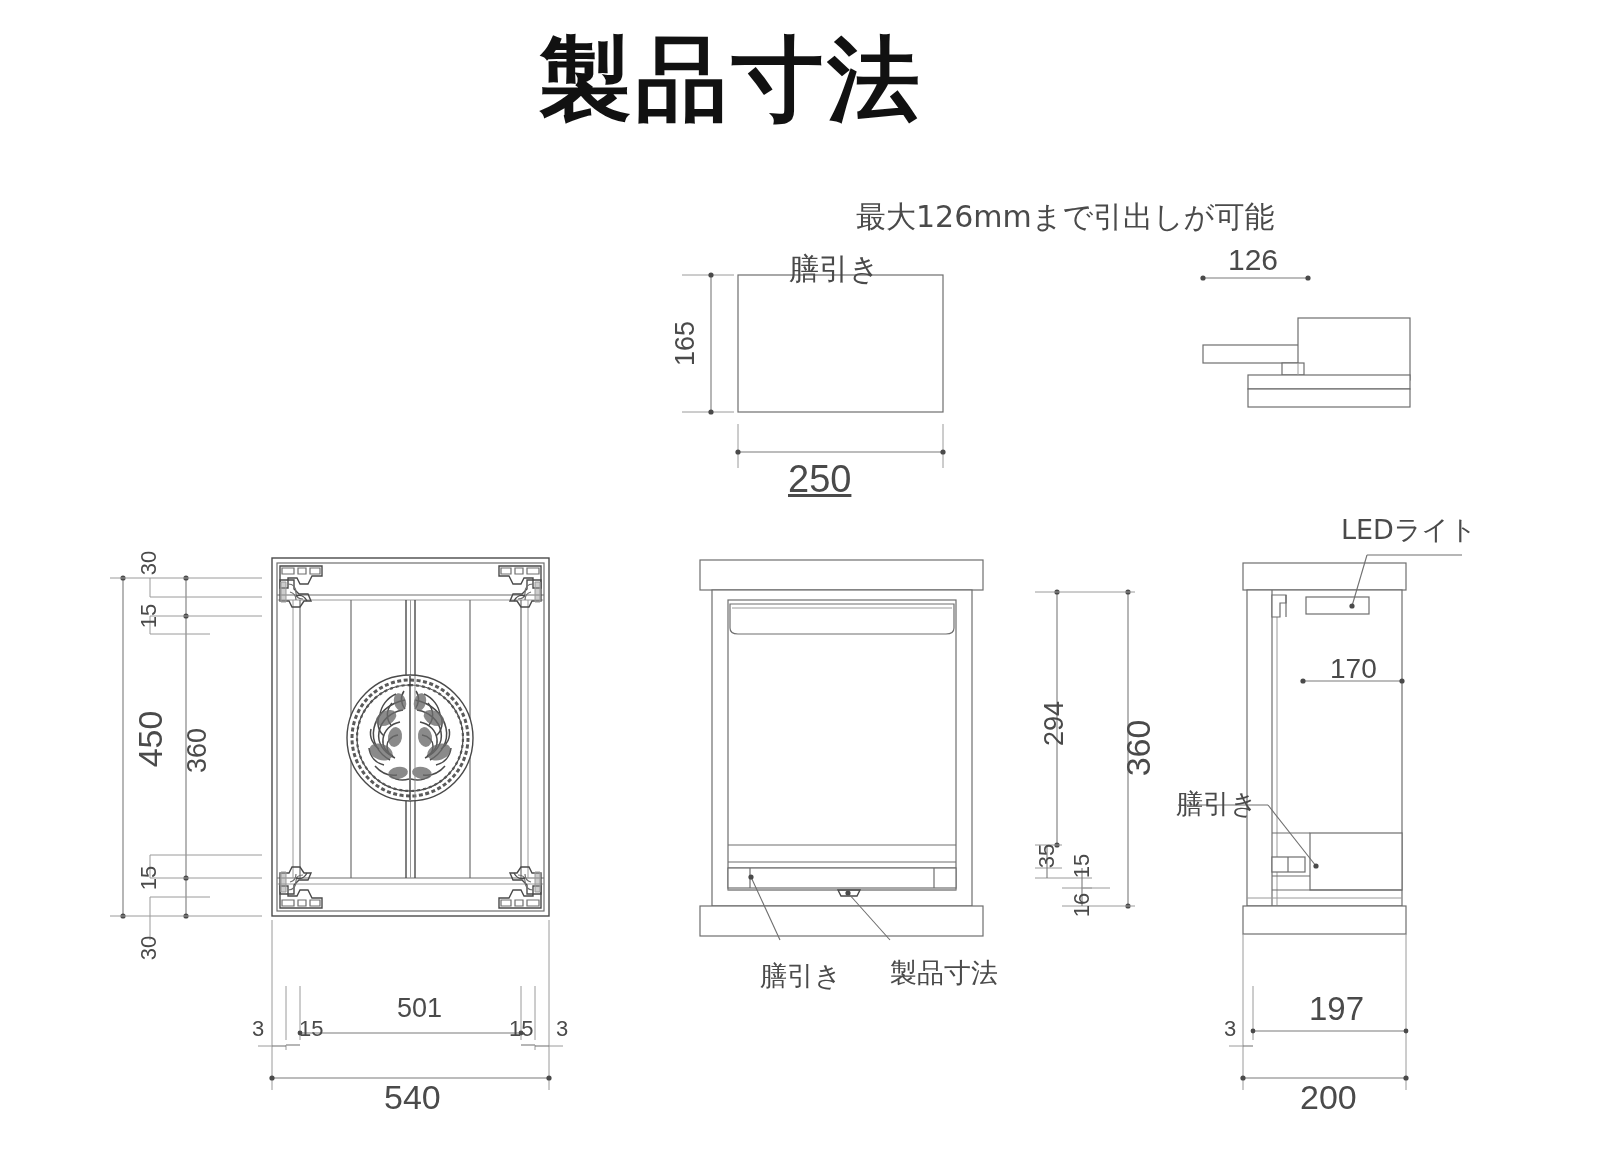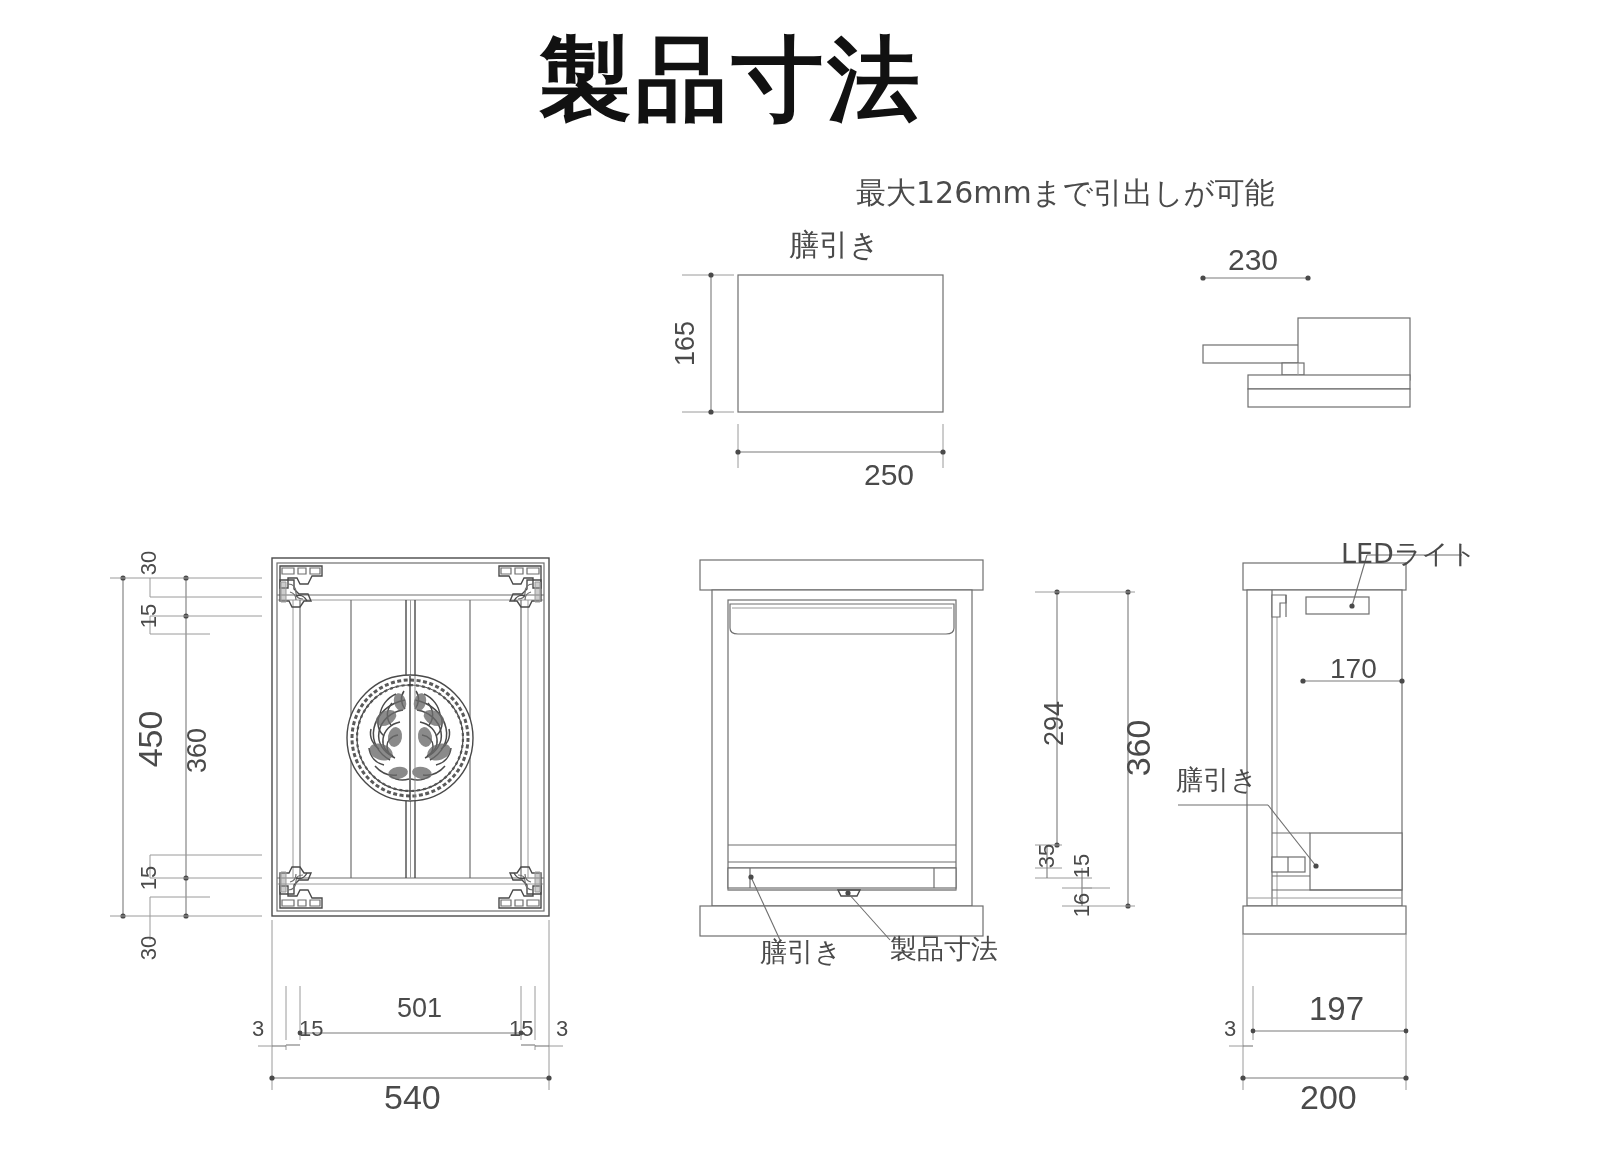--- a/index.html
+++ b/index.html
@@ -38,20 +38,21 @@
   .lbl {
     position: absolute;
     font-family: "Liberation Serif", serif;
     color: #3a3a3a;
     white-space: nowrap;
     line-height: 1;
   }
   .lbl.jp {
     font-family: "DejaVu Sans", sans-serif;
     color: #4a4a4a;
+    margin-top: 24px;
   }
   .dim {
     position: absolute;
     font-family: "Liberation Sans", sans-serif;
     color: #4a4a4a;
     white-space: nowrap;
     line-height: 1;
     font-size: 27px;
   }
   .dim.small { font-size: 22px; }
@@ -417,23 +418,23 @@
       <line class="dimL" x1="1243" y1="1078" x2="1406" y2="1078"></line>
       <circle class="dot" cx="1243" cy="1078" r="2.6"></circle>
       <circle class="dot" cx="1406" cy="1078" r="2.6"></circle>
     </g>
   </svg>
 
   <div class="lbl jp" style="left:856px; top:178px; font-size:30px;">最大126mmまで引出しが可能</div>
 
   <div class="lbl jp" style="left:789px; top:230px; font-size:30px;">膳引き</div>
   <div class="dim vert" style="left:663px; top:330px;">165</div>
-  <div class="dim" style="left:864px; top:460px; font-size:30px;">250</div>
-
-  <div class="dim" style="left:1228px; top:245px; font-size:30px;">230</div>
+  <div class="dim" style="left:788px; top:460px; font-size:38px;text-decoration:underline;">250</div>
+
+  <div class="dim" style="left:1228px; top:245px; font-size:30px;">126</div>
 
   <div class="dim vert" style="left:122px; top:722px; font-size:34px;">450</div>
   <div class="dim vert" style="left:175px; top:737px;">360</div>
   <div class="dim vert small" style="left:137px; top:552px;">30</div>
   <div class="dim vert small" style="left:137px; top:605px;">15</div>
   <div class="dim vert small" style="left:137px; top:867px;">15</div>
   <div class="dim vert small" style="left:137px; top:937px;">30</div>
 
   <div class="dim" style="left:397px; top:995px; font-size:27px;">501</div>
   <div class="dim small" style="left:299px; top:1018px;">15</div>
@@ -444,21 +445,21 @@
 
   <div class="lbl jp" style="left:760px; top:938px; font-size:27px;">膳引き</div>
   <div class="lbl jp" style="left:890px; top:935px; font-size:27px;">製品寸法</div>
 
   <div class="dim vert" style="left:1032px; top:710px;">294</div>
   <div class="dim vert" style="left:1110px; top:731px; font-size:34px;">360</div>
   <div class="dim vert small" style="left:1035px; top:845px;">35</div>
   <div class="dim vert small" style="left:1070px; top:855px;">15</div>
   <div class="dim vert small" style="left:1070px; top:894px;">16</div>
 
-  <div class="lbl jp" style="left:1341px; top:540px; font-size:27px;">LEDライト</div>
+  <div class="lbl jp" style="left:1341px; top:492px; font-size:27px;">LEDライト</div>
   <div class="lbl jp" style="left:1176px; top:766px; font-size:27px;">膳引き</div>
   <div class="dim" style="left:1330px; top:655px; font-size:28px;">170</div>
 
   <div class="dim" style="left:1309px; top:992px; font-size:33px;">197</div>
   <div class="dim small" style="left:1224px; top:1018px;">3</div>
   <div class="dim" style="left:1300px; top:1080px; font-size:34px;">200</div>
 
 </div>
 
 </body></html>

